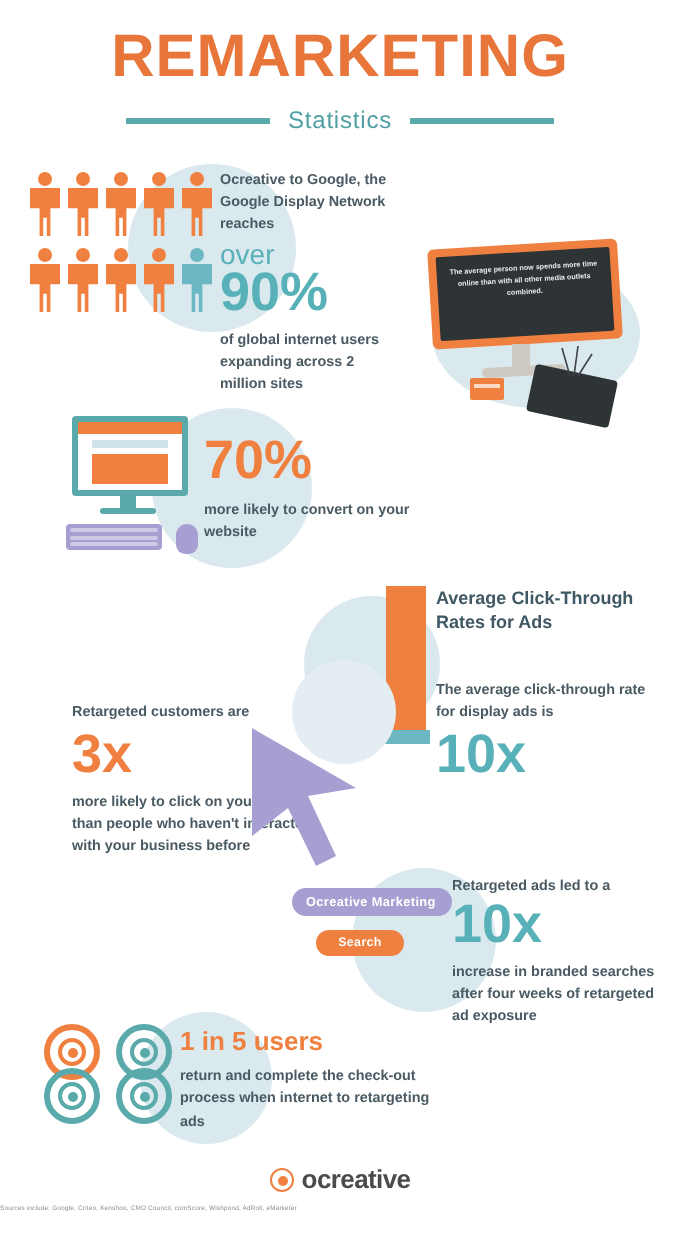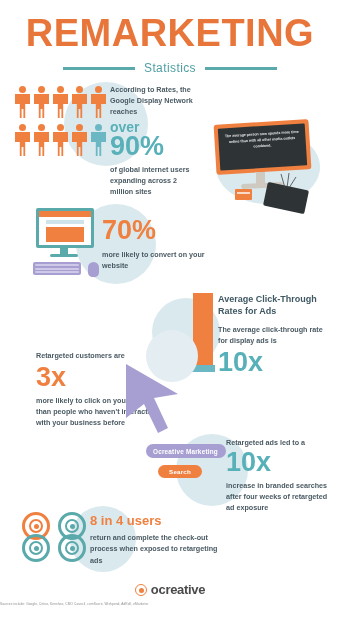--- a/index.html
+++ b/index.html
@@ -7,21 +7,21 @@
     width: 340px; height: 620px;
     background: #ffffff;
     font-family: "Liberation Sans", sans-serif;
     overflow: hidden;
   }
   .page { position: relative; width: 340px; height: 620px; background:#fff; }
 
   
   .header { position:absolute; left:0; top:14px; width:340px; text-align:center; }
   .title {
-    font-size: 38px; font-weight: 700; letter-spacing: .5px;
+    font-size: 30px; font-weight: 700; letter-spacing: .5px;
     color: #e8763a; line-height: 1;
   }
   .sub-wrap { margin-top: 9px; display:flex; align-items:center; justify-content:center; gap:9px; }
   .rule { height:3px; width:72px; background:#5aa9ab; }
   .subtitle { font-size:12px; color:#4f9fa3; letter-spacing:.4px; }
 
   
   .circ { position:absolute; border-radius:50%; background:#d9e9ee; }
 
   
@@ -32,21 +32,21 @@
   .person .body {
     position:absolute; left:0; top:8px; width:15px; height:24px;
     clip-path: polygon(0% 0%,100% 0%,100% 42%,68% 42%,68% 100%,56% 100%,56% 62%,44% 62%,44% 100%,32% 100%,32% 42%,0% 42%);
   }
   .p-or .head, .p-or .body { background:#ef8040; }
   .p-tl .head, .p-tl .body { background:#6bb8c4; }
 
   .b1-text { position:absolute; left:110px; top:84px; width:90px; }
   .txt-dark { font-size:7.2px; color:#4a5a63; line-height:1.55; font-weight:600; }
   .big-teal { font-size:27px; font-weight:700; color:#58b0b8; line-height:.95; }
-  .over { font-size:14px; font-weight:700; color:#58b0b8; line-height:1; margin-top:3px; }
+  .over { font-size:14px; font-weight:400; color:#58b0b8; line-height:1; margin-top:3px; }
 
   
   .scene1 { position:absolute; left:205px; top:120px; width:125px; height:85px; }
   .mon-frame {
     position:absolute; left:10px; top:2px; width:95px; height:50px;
     background:#ef8040; border-radius:3px; transform: rotate(-3.5deg);
   }
   .mon-screen {
     position:absolute; left:4px; top:4px; right:4px; bottom:4px;
     background:#2e3336; border-radius:1px; padding:5px 6px;
@@ -183,21 +183,21 @@
           <div class="body"></div>
         </div>
       <div class="person p-tl">
           <div class="head"></div>
           <div class="body"></div>
         </div>
     </div>
   </div>
 
   <div class="b1-text">
-    <div class="txt-dark">According to Rates, the Google Display Network reaches</div>
+    <div class="txt-dark">Ocreative to Google, the Google Display Network reaches</div>
     <div class="over">over</div>
     <div class="big-teal">90%</div>
     <div class="txt-dark" style="margin-top:4px;">of global internet users expanding across 2 million sites</div>
   </div>
 
   <div class="circ" style="left:216px; top:130px; width:104px; height:74px;"></div>
   <div class="scene1">
     <div class="mon-frame">
       <div class="mon-screen">
         <div class="mon-text">The average person now spends more time online than with all other media outlets combined.</div>
@@ -240,21 +240,21 @@
     <div class="txt-dark" style="margin-top:5px;">more likely to convert on your website</div>
   </div>
 
   <div class="circ" style="left:152px; top:298px; width:68px; height:68px;"></div>
   <div class="bars">
     <div class="bar-tl"></div>
     <div class="bar-or"></div>
   </div>
   <div class="b3-text">
     <div class="head-dark">Average Click-Through Rates for Ads</div>
-    <div class="txt-dark" style="margin-top:7px;">The average click-through rate for display ads is</div>
+    <div class="txt-dark" style="margin-top:22px;">The average click-through rate for display ads is</div>
     <div class="big-teal" style="margin-top:3px;">10x</div>
   </div>
 
   <div class="circ" style="left:146px; top:330px; width:52px; height:52px; background:#e4edf1;"></div>
   <div class="b4-text">
     <div class="txt-dark">Retargeted customers are</div>
     <div class="big-or" style="margin-top:3px;">3x</div>
     <div class="txt-dark" style="margin-top:4px;">more likely to click on your ad than people who haven't interacted with your business before</div>
   </div>
   <svg class="cursor" viewBox="0 0 64 75">
@@ -293,22 +293,22 @@
         <div class="r2"></div>
         <div class="r3"></div>
       </div>
     <div class="tg t-tl" style="left:36px; top:22px;">
         <div class="r1"></div>
         <div class="r2"></div>
         <div class="r3"></div>
       </div>
   </div>
   <div class="b6-text">
-    <div class="head-or">8 in 4 users</div>
-    <div class="txt-dark" style="margin-top:4px;">return and complete the check-out process when exposed to retargeting ads</div>
+    <div class="head-or">1 in 5 users</div>
+    <div class="txt-dark" style="margin-top:4px;">return and complete the check-out process when internet to retargeting ads</div>
   </div>
 
   <div class="footer">
     <div class="logo-row">
       <div class="logo-mark"></div>
       <div class="logo-text"><span>o</span><b>creative</b></div>
     </div>
     <div class="src">Sources include: Google, Criteo, Kenshoo, CMO Council, comScore, Wishpond, AdRoll, eMarketer</div>
   </div>
 

